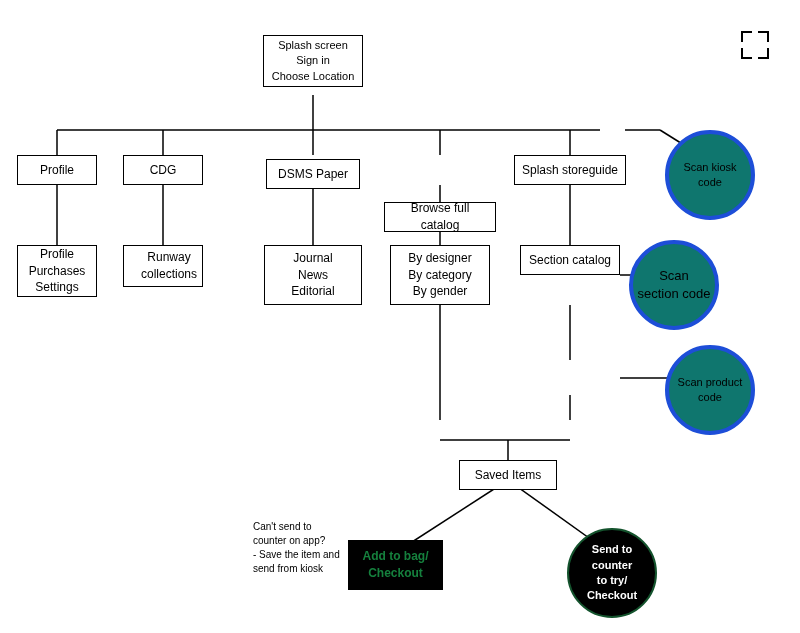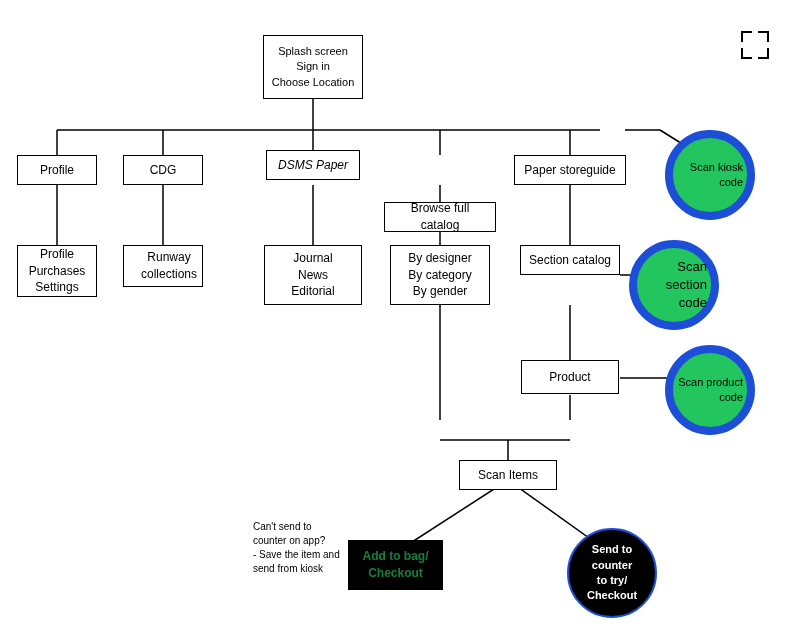--- a/index.html
+++ b/index.html
@@ -30,34 +30,34 @@
       border: 1.5px solid #000;
       display: flex;
       align-items: center;
       justify-content: center;
       text-align: center;
       line-height: 1.4;
       padding: 4px 6px;
     }
     .circle-node {
       position: absolute;
-      background: #22c55e;
-      border: 8px solid #1d4ed8;
+      background: #0f766e;
+      border: 4px solid #1d4ed8;
       border-radius: 50%;
       display: flex;
       align-items: center;
       justify-content: center;
-      text-align: right;
+      text-align: center;
       line-height: 1.4;
       padding: 4px;
     }
     .circle-filled {
       position: absolute;
       background: #000;
-      border: 2px solid #1d4ed8;
+      border: 2px solid #14532d;
       border-radius: 50%;
       display: flex;
       align-items: center;
       justify-content: center;
       text-align: center;
       line-height: 1.4;
       padding: 4px;
       color: #fff;
       font-size: 12px;
       font-weight: bold;
@@ -118,44 +118,44 @@
 
     <line x1="625" y1="130" x2="660" y2="130" stroke="#000" stroke-width="1.5"></line>
     <line x1="660" y1="130" x2="700" y2="155" stroke="#000" stroke-width="1.5"></line>
 
     <line x1="620" y1="275" x2="660" y2="275" stroke="#000" stroke-width="1.5"></line>
     <line x1="660" y1="275" x2="693" y2="275" stroke="#000" stroke-width="1.5"></line>
 
     <line x1="620" y1="378" x2="693" y2="378" stroke="#000" stroke-width="1.5"></line>
   </svg>
 
-  <div class="node" style="left:263px; top:35px; width:100px; height:64px;">
+  <div class="node" style="left:263px; top:35px; width:100px; height:52px;">
     <span style="white-space:pre-line; font-size:11px;">Splash screen
 Sign in
 Choose Location</span>
   </div>
 
   <div class="node" style="left:17px; top:155px; width:80px; height:30px;">
     <span>Profile</span>
   </div>
 
   <div class="node" style="left:123px; top:155px; width:80px; height:30px;justify-content:center;">
     <span>CDG</span>
   </div>
 
-  <div class="node" style="left:266px; top:150px; width:94px; height:30px;font-style:italic;">
+  <div class="node" style="left:266px; top:159px; width:94px; height:30px;">
     <span>DSMS Paper</span>
   </div>
 
   <div class="node" style="left:384px; top:155px; width:112px; height:30px;margin-top:47px;">
     <span>Browse full catalog</span>
   </div>
 
   <div class="node" style="left:514px; top:155px; width:112px; height:30px;">
-    <span>Paper storeguide</span>
+    <span>Splash storeguide</span>
   </div>
 
   <div class="node" style="left:17px; top:245px; width:80px; height:52px;">
     <span style="white-space:pre-line;">Profile
 Purchases
 Settings</span>
   </div>
 
   <div class="node" style="left:123px; top:245px; width:80px; height:42px;padding-left:18px;">
     <span style="white-space:pre-line;">Runway
@@ -171,26 +171,23 @@
   <div class="node" style="left:390px; top:245px; width:100px; height:60px;">
     <span style="white-space:pre-line;">By designer
 By category
 By gender</span>
   </div>
 
   <div class="node" style="left:520px; top:245px; width:100px; height:30px;">
     <span>Section catalog</span>
   </div>
 
-  <div class="node" style="left:521px; top:360px; width:98px; height:34px;">
-    <span>Product</span>
-  </div>
 
   <div class="node" style="left:459px; top:460px; width:98px; height:30px;">
-    <span>Scan Items</span>
+    <span>Saved Items</span>
   </div>
 
   <div class="rect-filled" style="left:348px; top:540px; width:95px; height:50px; font-size:12px;">
     <span style="white-space:pre-line;">Add to bag/
 Checkout</span>
   </div>
 
   <div class="circle-filled" style="left:567px; top:528px; width:90px; height:90px; font-size:11px;">
     <span style="white-space:pre-line;">Send to counter
 to try/ Checkout</span>

